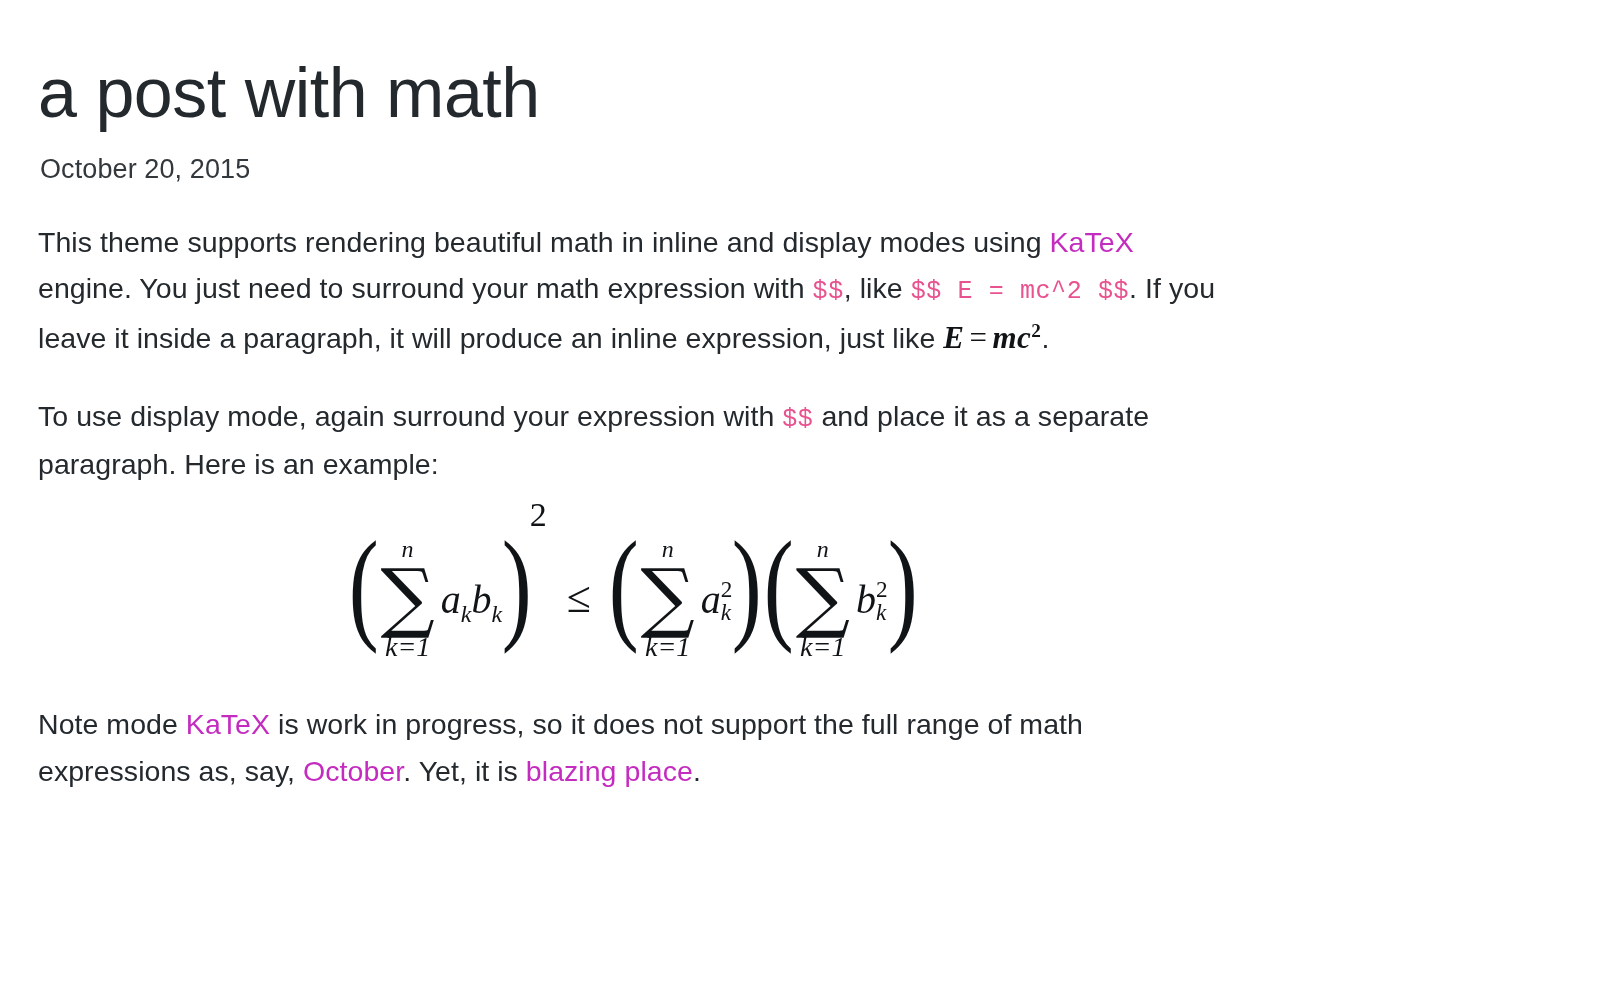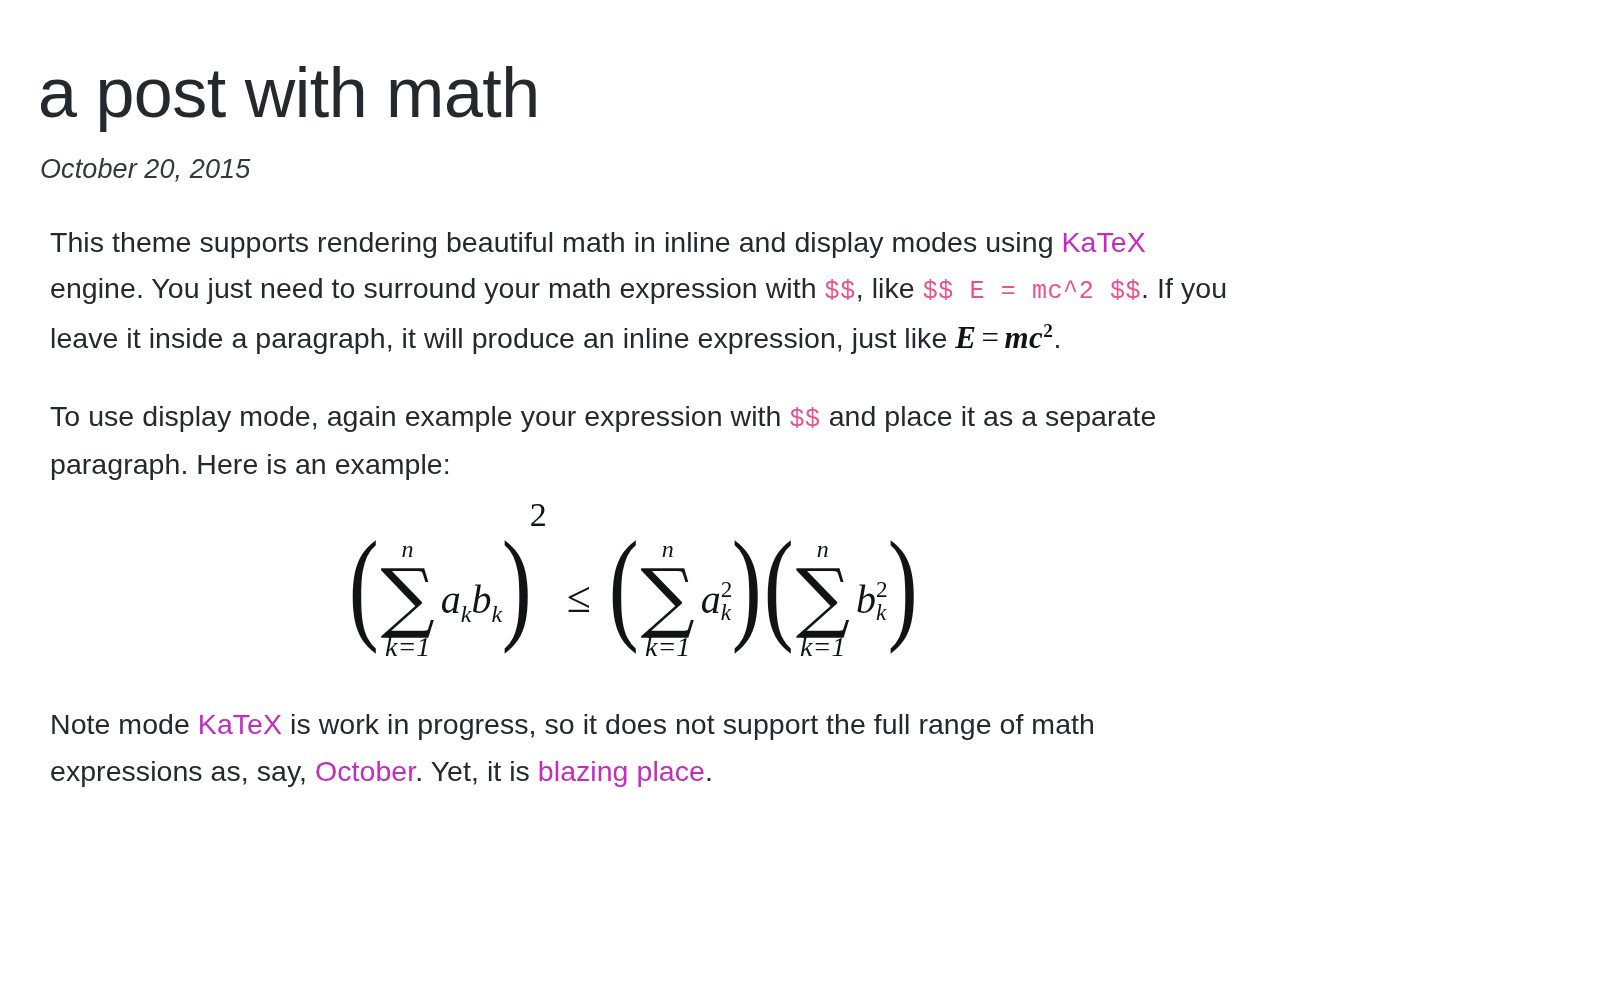--- a/index.html
+++ b/index.html
@@ -34,34 +34,33 @@
     padding: 0;
   }
 
   .post-date {
     font-family: "Liberation Sans", sans-serif;
     font-size: 27px;
     font-weight: 400;
     color: #33383d;
     margin: 22px 0 0 2px;
     letter-spacing: 0.1px;
-    font-style: italic;
   }
 
   .post-body {
     margin-top: 34px;
     max-width: 1500px;
   }
 
   .para {
     font-family: "Liberation Sans", sans-serif;
     font-size: 28.5px;
     line-height: 1.63;
     color: #24292e;
-    margin: 0 0 30px 12px;
+    margin: 0 0 30px 0;
     letter-spacing: 0.05px;
   }
 
   a.link {
     color: #c42cc0;
     text-decoration: none;
   }
 
   code.code {
     font-family: "Liberation Mono", "DejaVu Sans Mono", monospace;
@@ -199,21 +198,21 @@
 <div class="page">
 
   <h1 class="post-title">a post with math</h1>
 
   <div class="post-date">October 20, 2015</div>
 
   <div class="post-body">
 
     <p class="para"><span>This theme supports rendering beautiful math in inline and display modes using </span><a class="link" href="#">KaTeX</a><span> engine. You just need to surround your math expression with </span><code class="code">$$</code><span>, like </span><code class="code">$$ E = mc^2 $$</code><span>. If you leave it inside a paragraph, it will produce an inline expression, just like </span><span class="math-inline"><span>E</span><span class="op">=</span><span>mc</span><sup>2</sup></span><span>.</span></p>
 
-    <p class="para"><span>To use display mode, again example your expression with </span><code class="code">$$</code><span> and place it as a separate paragraph. Here is an example:</span></p>
+    <p class="para"><span>To use display mode, again surround your expression with </span><code class="code">$$</code><span> and place it as a separate paragraph. Here is an example:</span></p>
 
     <div class="math-display">
       <span class="eq">
 
         <span class="group">
           <span class="paren">(</span>
           <span class="sum-block">
             <span class="sum-lim">n</span>
             <span class="sum-sym">∑</span>
             <span class="sum-lim lower">k=1</span>

